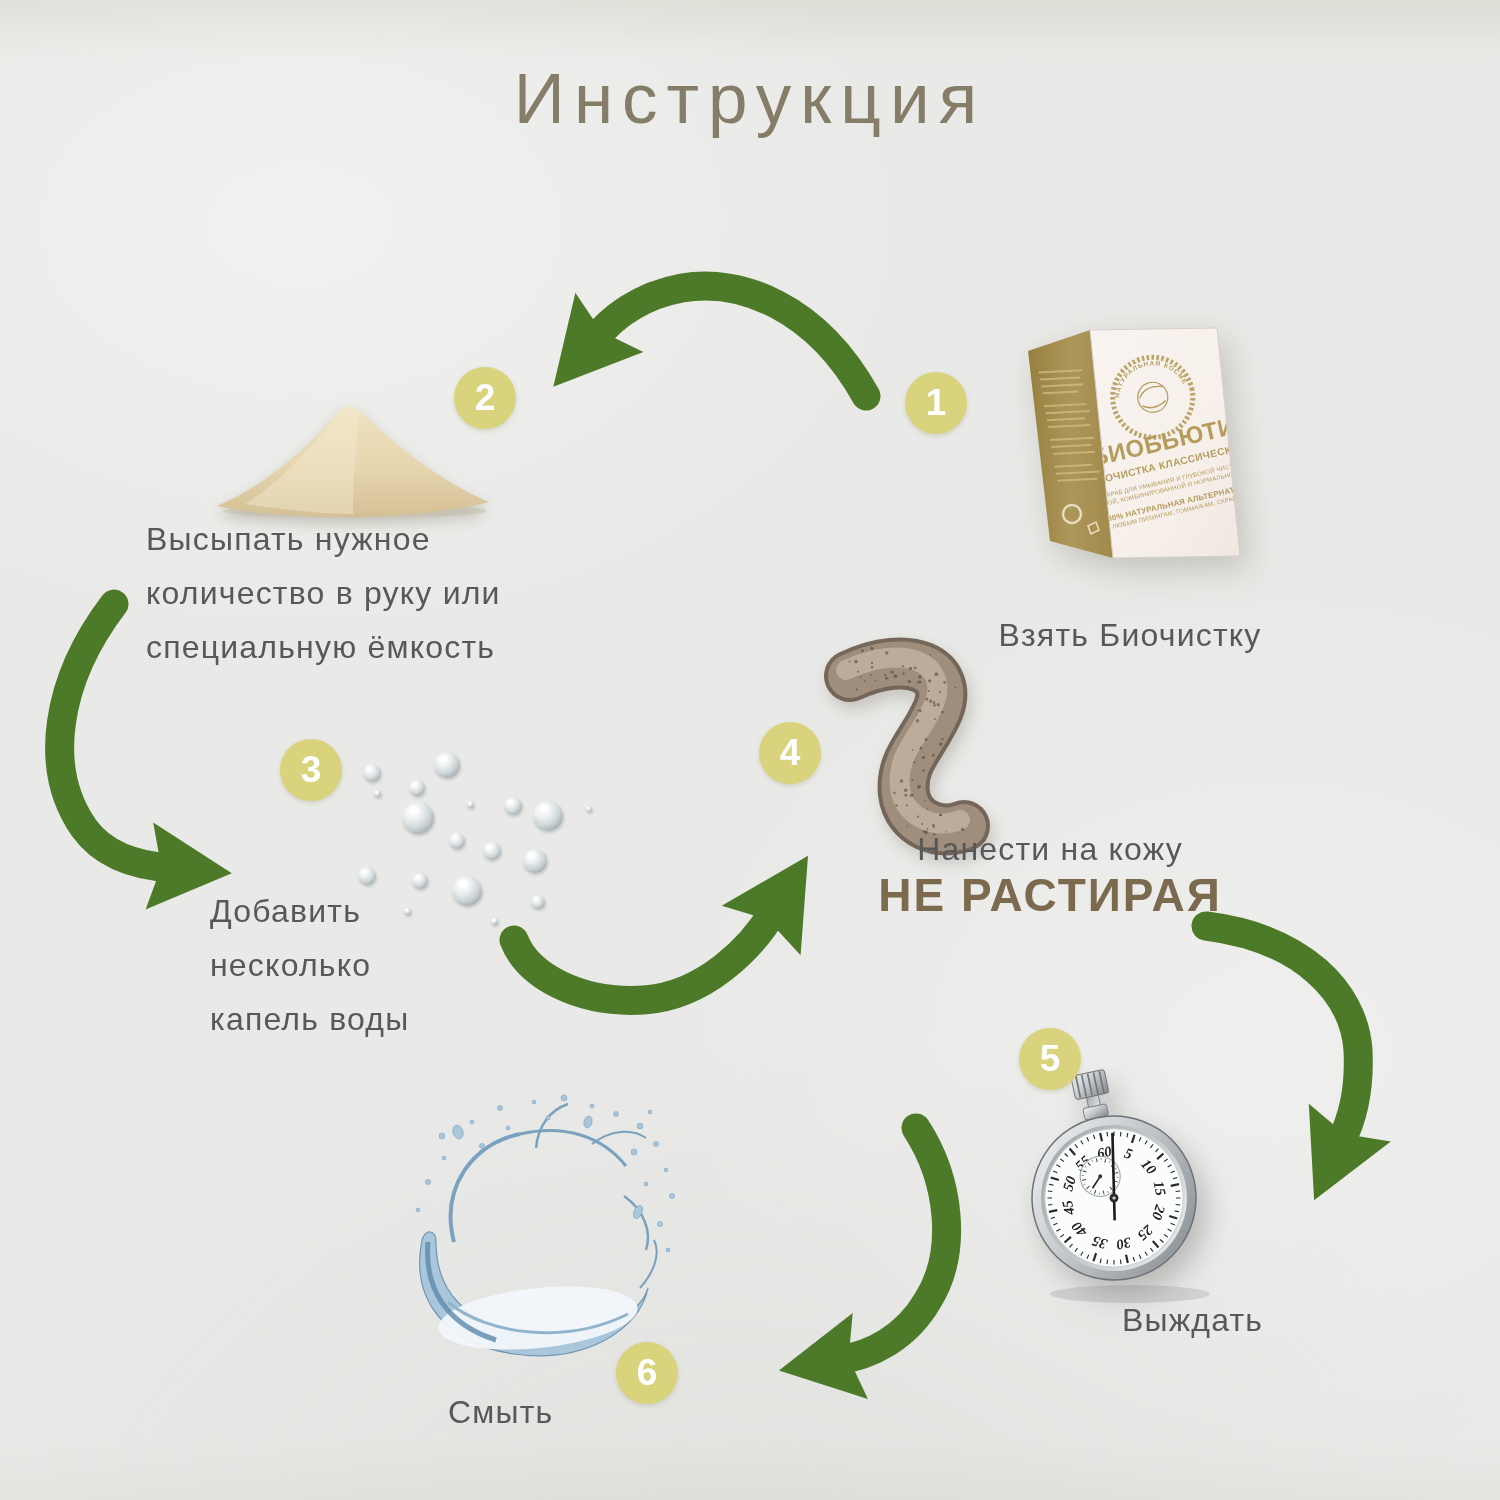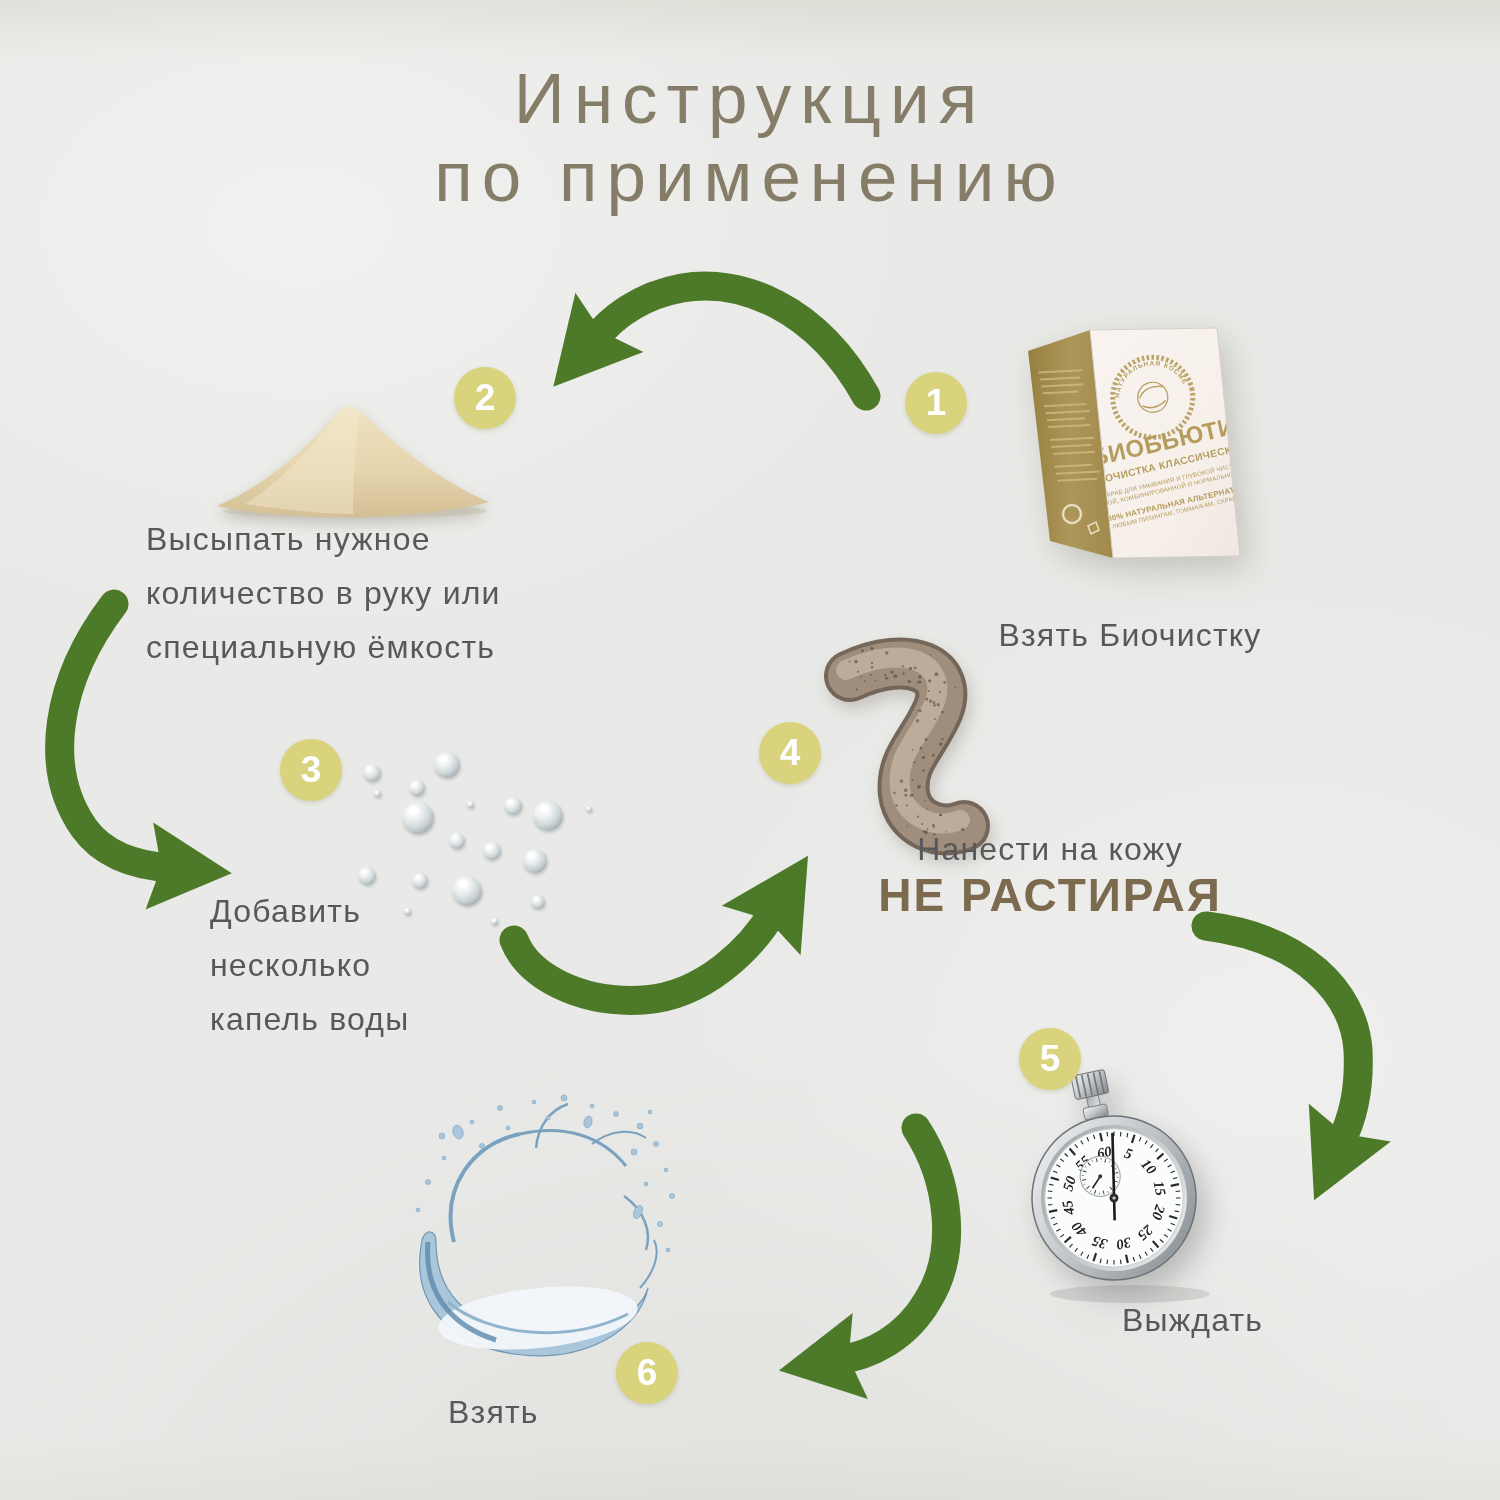--- a/index.html
+++ b/index.html
@@ -64,21 +64,20 @@
   .brand-tiny{font-size:6px;letter-spacing:.2px;fill:var(--gold-text);text-anchor:middle;}
   .brand-alt{font-size:7.8px;font-weight:700;letter-spacing:.2px;fill:var(--gold-text);text-anchor:middle;}
 </style>
 </head>
 <body>
 
 <div class="stage">
 
   <div class="title">
     <div>Инструкция</div>
-    <div>по применению</div>
   </div>
 
   <svg class="arrows" width="1500" height="1500" viewBox="0 0 1500 1500">
     <path class="arrow-body" d="M 866 396 C 816 306, 740 278, 682 288 C 638 296, 610 320, 594 340" stroke-width="29"></path>
     <path class="arrow-body" d="M 114 604 C 56 680, 42 768, 84 828 C 104 856, 138 866, 172 868" stroke-width="29"></path>
     <path class="arrow-body" d="M 514 940 C 528 976, 580 1004, 644 1000 C 704 996, 752 948, 774 910" stroke-width="29"></path>
     <path class="arrow-body" d="M 1206 926 C 1302 938, 1354 992, 1358 1050 C 1360 1092, 1352 1120, 1340 1144" stroke-width="29"></path>
     <path class="arrow-body" d="M 916 1128 C 950 1180, 958 1252, 928 1300 C 906 1338, 870 1356, 838 1360" stroke-width="29"></path>
   <path d="M 553.3,386.8 L 575.4,292.7 L 601.3,331.6 L 643.4,351.9 Z" class="arrow-head"></path>
       <path d="M 231.8,873.3 L 145.6,909.5 L 161.2,867.1 L 153.2,822.5 Z" class="arrow-head"></path>
@@ -496,15 +495,15 @@
         <circle cx="160" cy="26" r="2"></circle>
       <circle cx="120" cy="36" r="2"></circle>
         <circle cx="94" cy="54" r="2.5"></circle>
         <circle cx="246" cy="60" r="3"></circle>
       <circle cx="258" cy="92" r="2"></circle>
       <ellipse cx="70" cy="40" rx="5" ry="7" transform="rotate(-20 70 40)"></ellipse>
       <ellipse cx="200" cy="30" rx="4" ry="6" transform="rotate(15 200 30)"></ellipse>
       <ellipse cx="250" cy="120" rx="4" ry="7" transform="rotate(25 250 120)"></ellipse>
     </g>
   </svg>
-  <div class="step-text" style="left:448px;top:1385px;">Взять</div>
+  <div class="step-text" style="left:448px;top:1385px;">Смыть</div>
 
 </div>
 
 </body></html>

